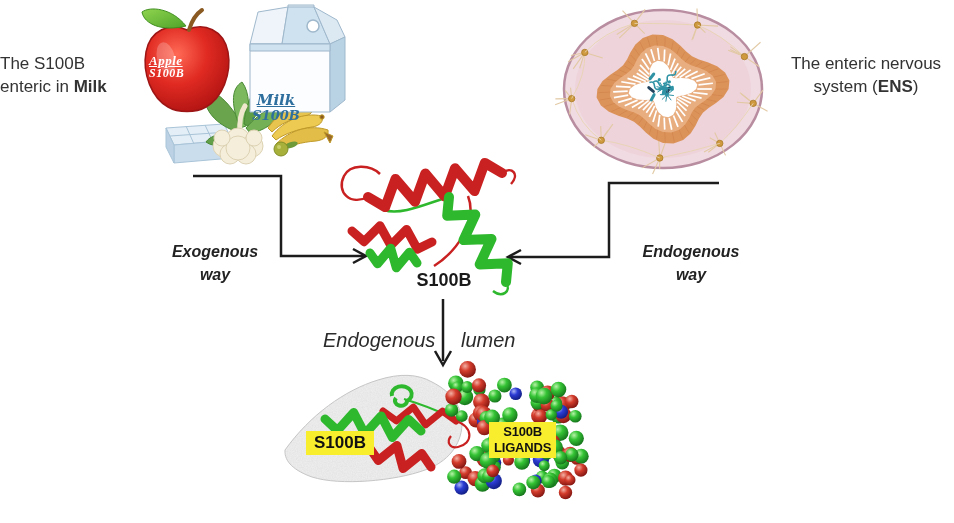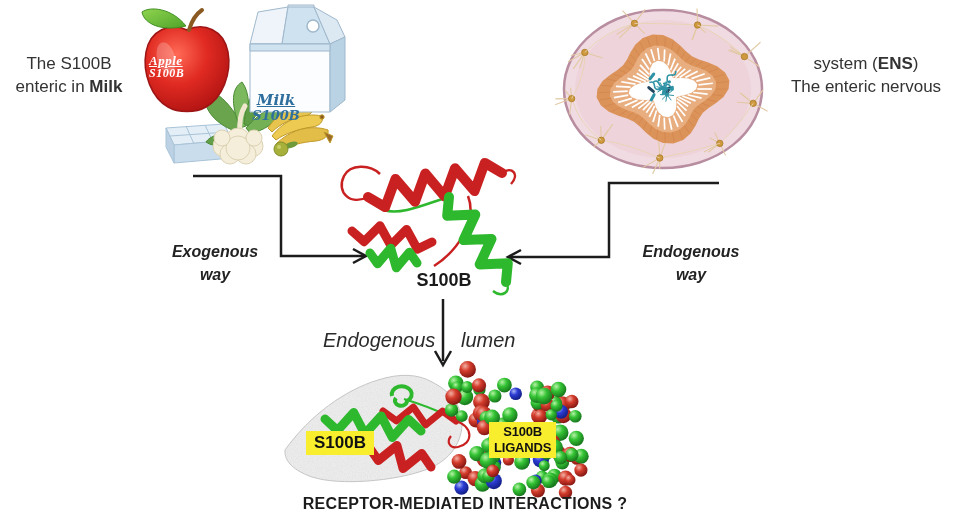--- a/index.html
+++ b/index.html
@@ -2,21 +2,21 @@
 <html><head>
 <meta charset="utf-8">
 <style>
   html,body{margin:0;padding:0;background:#fff;}
   .canvas{
     position:relative;width:954px;height:523px;background:#ffffff;overflow:hidden;
     font-family:"Liberation Sans",sans-serif;color:#2e2e2e;
   }
   .canvas svg.art{position:absolute;left:0;top:0;}
   .txt{position:absolute;}
-  .diet-caption{left:0;top:52px;width:138px;font-size:17px;line-height:23px;text-align:center;color:#333;}
+  .diet-caption{left:0;top:52px;width:138px;font-size:17px;line-height:23px;color:#333;}
   .ens-caption{left:778px;top:52px;width:176px;font-size:17px;line-height:23px;text-align:center;color:#333;}
   .apple-label{left:149px;top:54px;width:76px;text-align:left;color:#fff;
     font-family:Liberation Serif, serif;font-style:italic;font-weight:bold;font-size:13px;line-height:13px;letter-spacing:.5px;}
   .apple-label .l1{text-decoration:underline;}
   .apple-label .l2{font-size:12px;}
   .milk-label{left:243px;top:53px;width:66px;text-align:center;color:#2e6f9e;
     font-family:"DejaVu Serif",serif;font-style:italic;font-weight:bold;font-size:15px;line-height:15px;margin-top:40px;}
   .milk-label .l1{text-decoration:underline;}
   .milk-label .l2{font-size:13px;}
   .way-label{font-weight:bold;font-style:italic;font-size:16px;line-height:23px;text-align:center;color:#222;}
@@ -479,22 +479,22 @@
     <div class="l1">Apple</div>
     <div class="l2">S100B</div>
   </div>
 
   <div class="txt milk-label">
     <div class="l1">Milk</div>
     <div class="l2">S100B</div>
   </div>
 
   <div class="txt ens-caption">
+    <div><span>The enteric nervous</span></div>
     <div><span>system (</span><b>ENS</b><span>)</span></div>
-    <div><span>The enteric nervous</span></div>
   </div>
 
   <div class="txt way-label exogenous-label">
     <div>Exogenous</div>
     <div>way</div>
   </div>
 
   <div class="txt way-label endogenous-label">
     <div>Endogenous</div>
     <div>way</div>
@@ -505,14 +505,13 @@
   <div class="txt intestinal-label">Endogenous</div>
   <div class="txt lumen-word-label">lumen</div>
 
   <div class="txt hl surface-protein-label">S100B</div>
 
   <div class="txt hl ligands-label">
     <div>S100B</div>
     <div>LIGANDS</div>
   </div>
 
-  <div class="txt footer-caption">RECEPTOR-MEDIATED INTERACTIONS ?</div>
 </div>
 
 </body></html>

